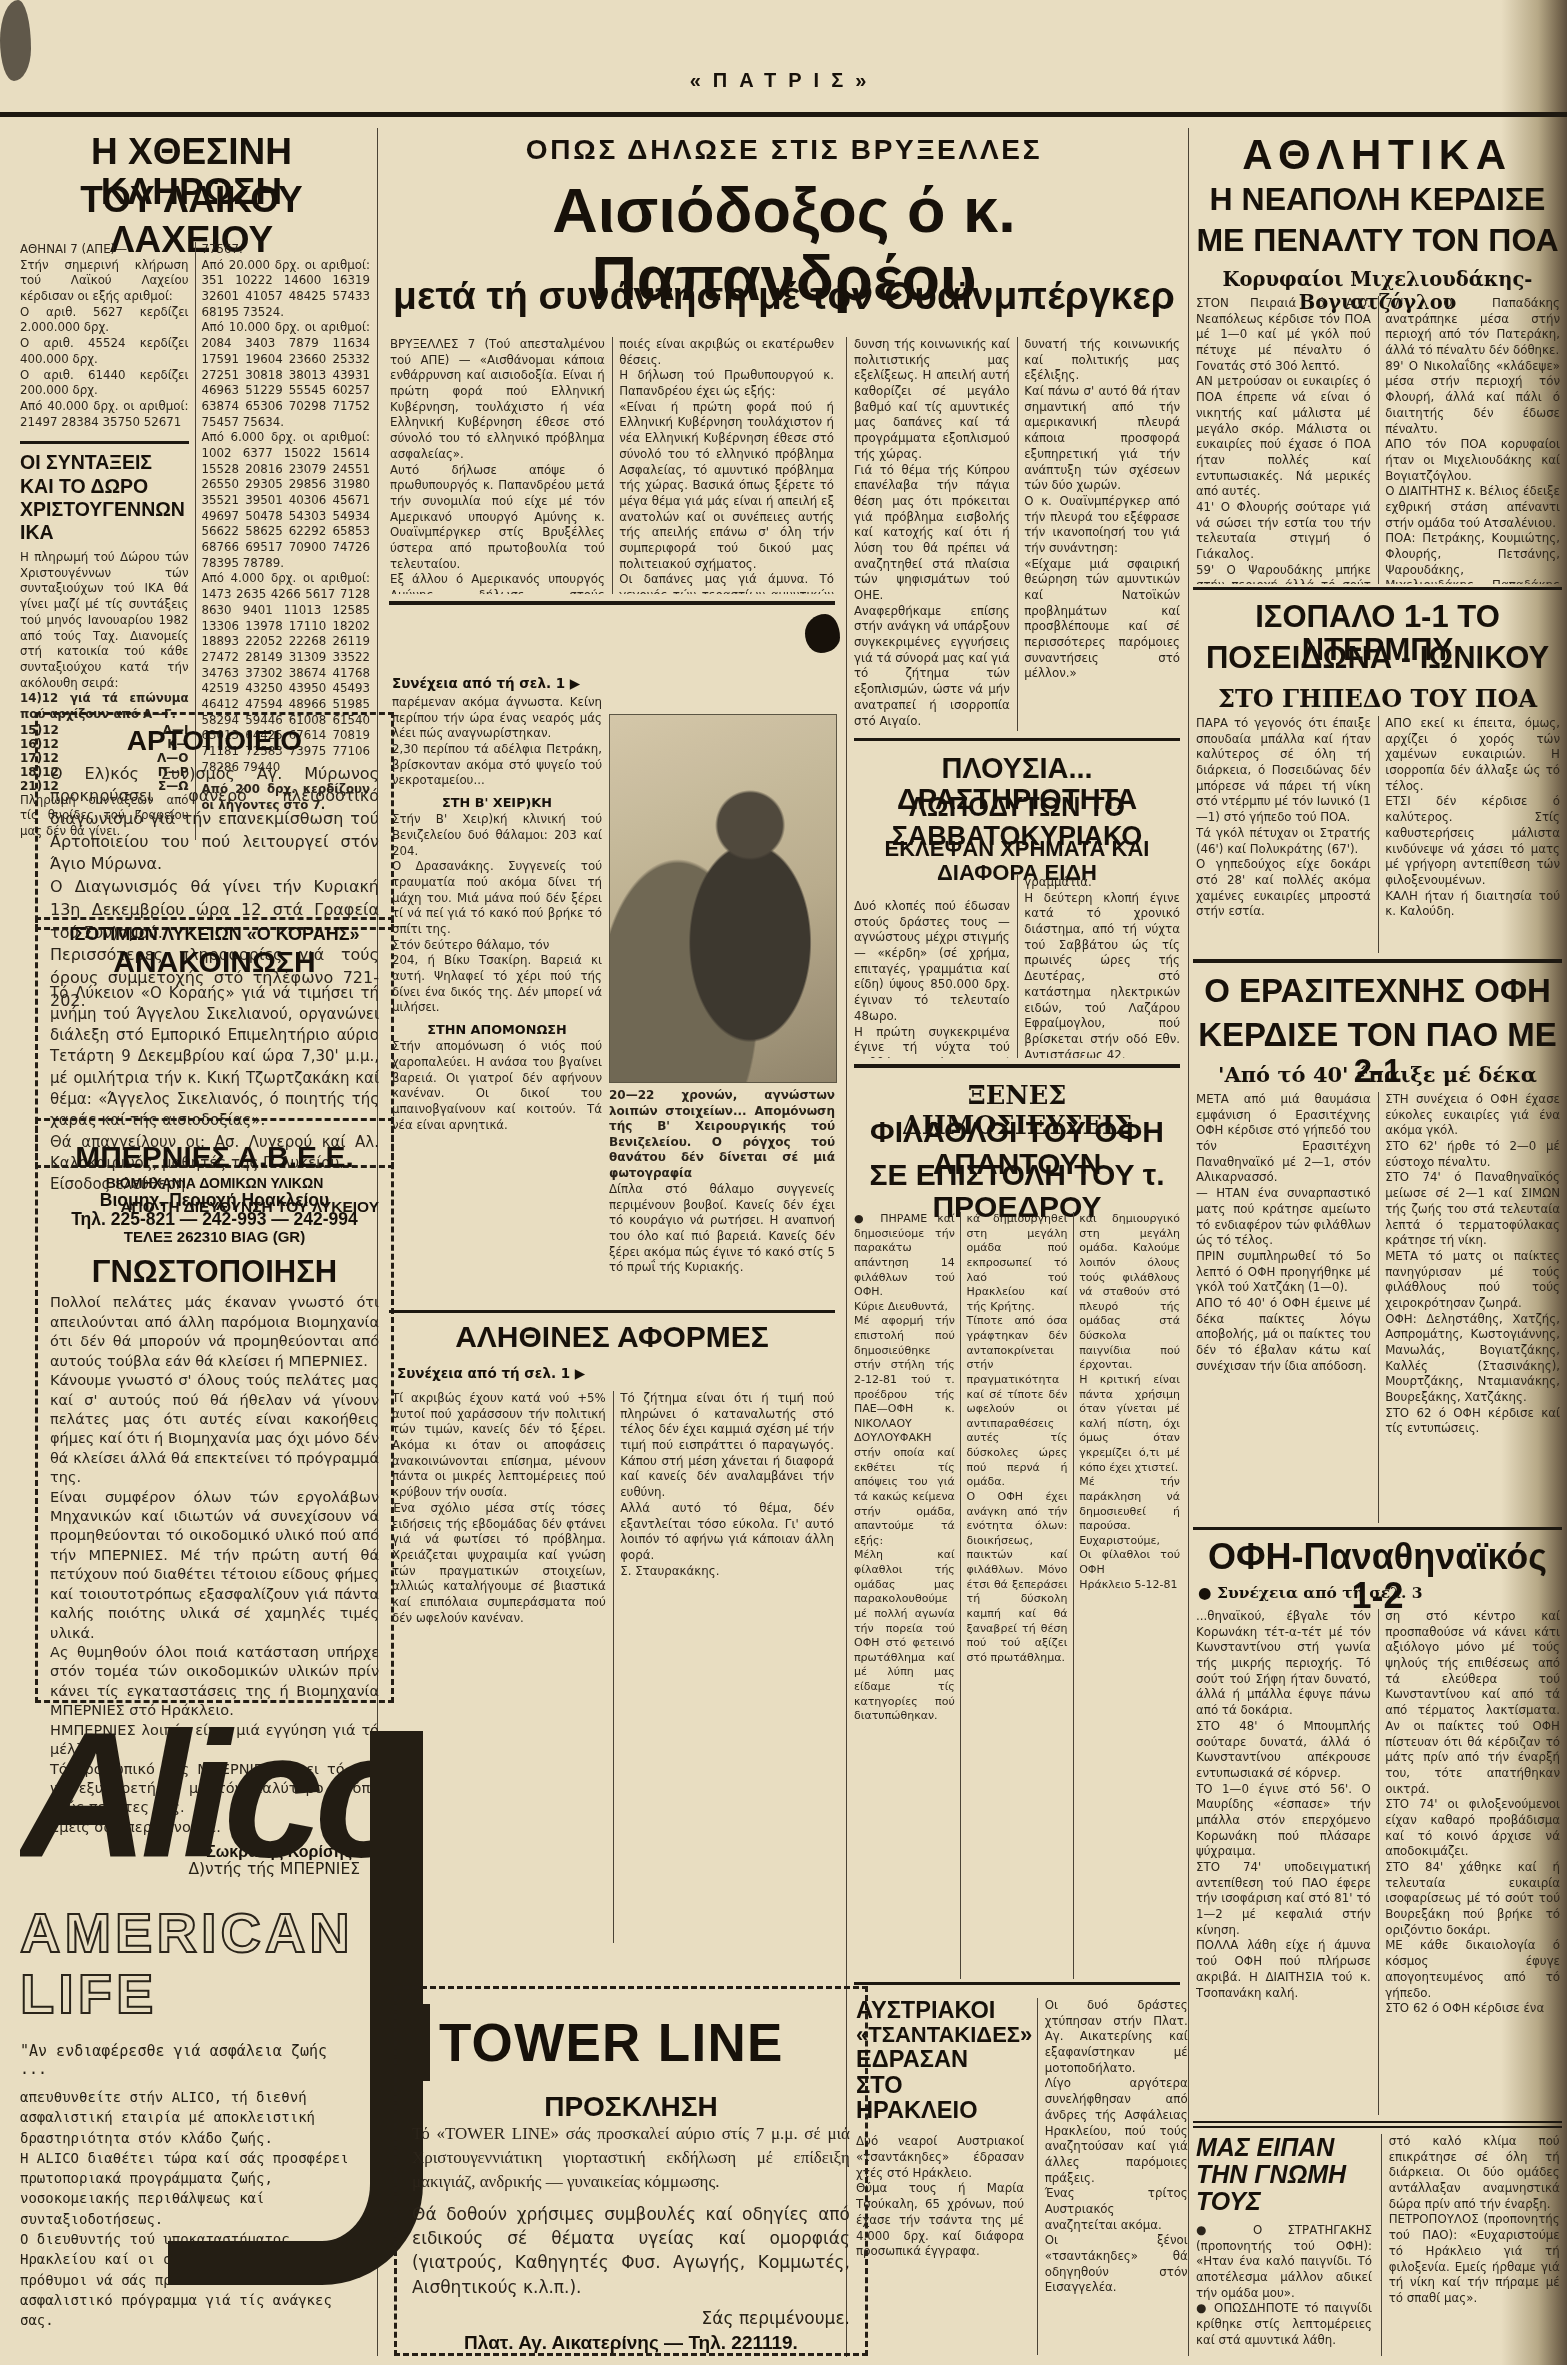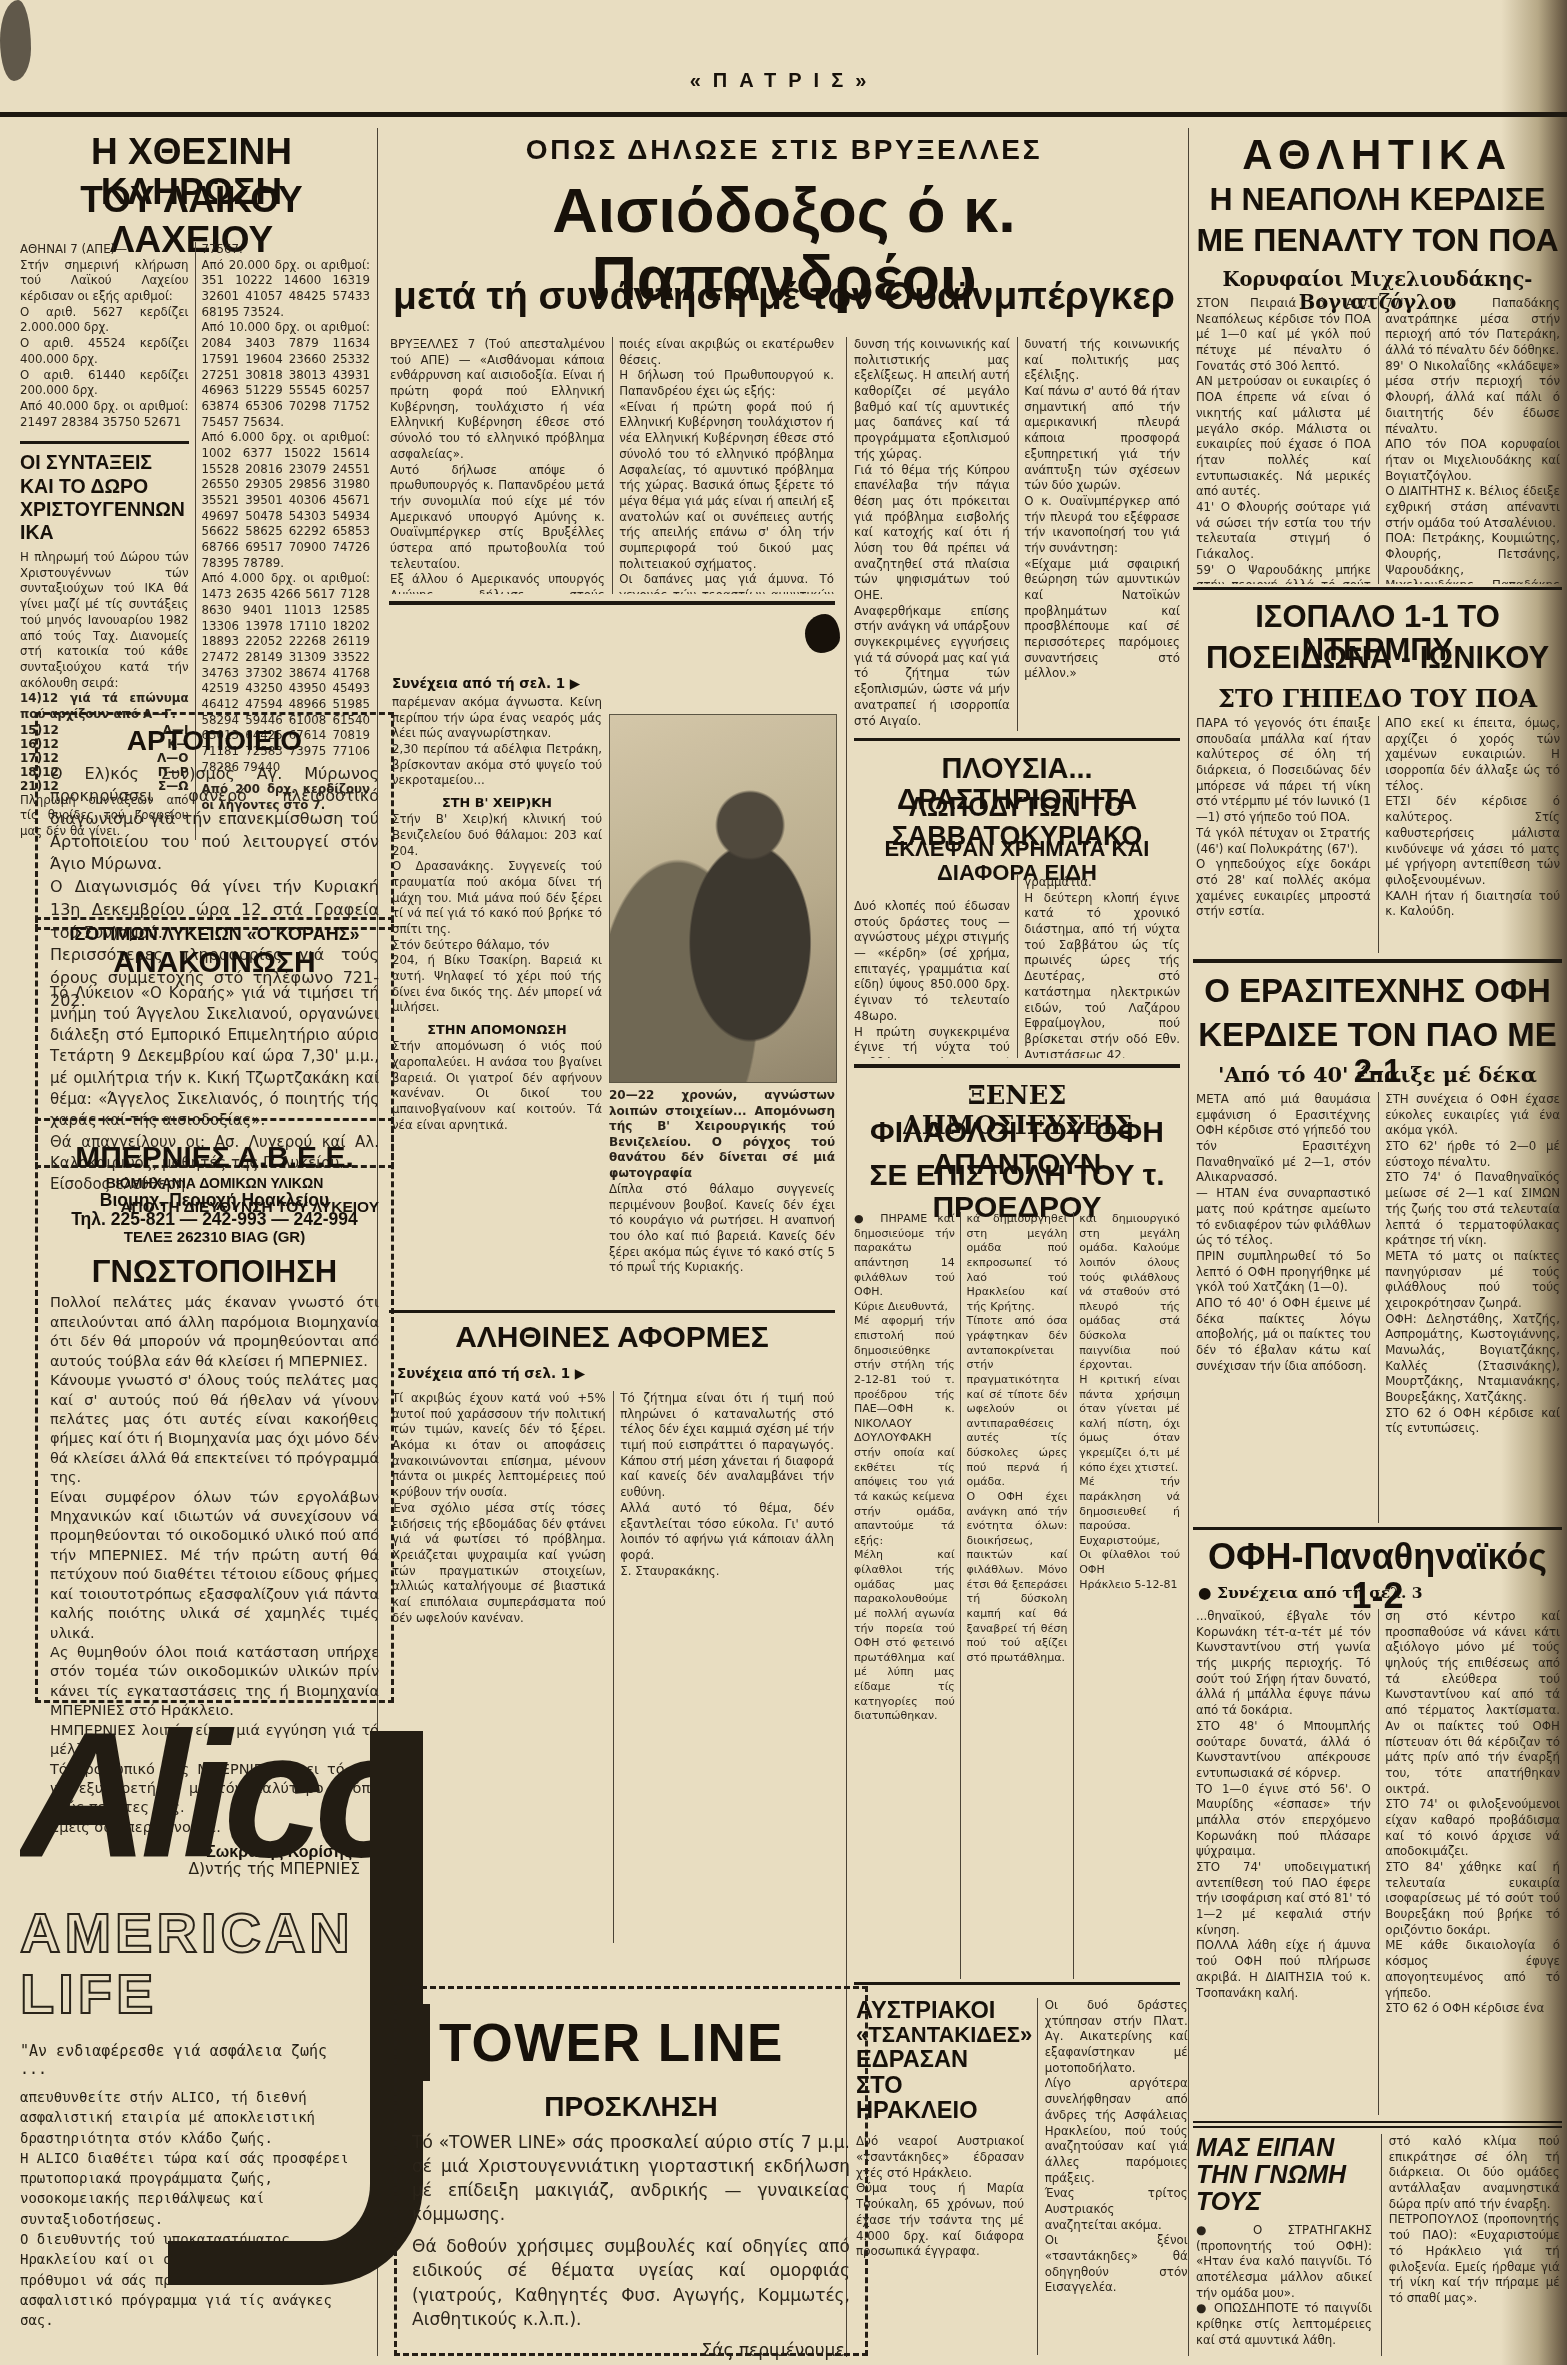--- a/index.html
+++ b/index.html
@@ -251,21 +251,21 @@
 Σ. Σταυρακάκης.</div>
       </div>
   </div>
 
   <div class="abs zz" style="left:394px;top:1986px;width:438px;height:345px;padding:9.4px 15px;">
     <div style="display:flex;align-items:center;gap:9.4px;margin-top:5.4px;">
       <div style="width:17.5px;height:62px;background:#241e14;border-bottom:15px solid #241e14;"></div>
       <div class="hl" style="font-size:53px;letter-spacing:1.3px;background:#e8ddc1;">TOWER LINE</div>
     </div>
     <div class="hl center" style="font-size:28px;margin-top:10.8px;">ΠΡΟΣΚΛΗΣΗ</div>
-    <div class="body-lg" style="font-size:17px;margin-top:8px;">Τό «TOWER LINE» σάς προσκαλεί αύριο στίς 7 μ.μ. σέ μιά Χριστουγεννιάτικη γιορταστική εκδήλωση μέ επίδειξη μακιγιάζ, ανδρικής — γυναικείας κόμμωσης.</div>
+    <div class="body-lg" style="font-size:17px;font-family:Liberation Serif, serif;">Τό «TOWER LINE» σάς προσκαλεί αύριο στίς 7 μ.μ. σέ μιά Χριστουγεννιάτικη γιορταστική εκδήλωση μέ επίδειξη μακιγιάζ, ανδρικής — γυναικείας κόμμωσης.</div>
     <div class="body-lg" style="font-size:17px;margin-top:8px;">Θά δοθούν χρήσιμες συμβουλές καί οδηγίες από ειδικούς σέ θέματα υγείας καί ομορφιάς (γιατρούς, Καθηγητές Φυσ. Αγωγής, Κομμωτές, Αισθητικούς κ.λ.π.).</div>
     <div style="font-size:17px;text-align:right;margin-top:9px;">Σάς περιμένουμε.</div>
     <div class="hl center" style="font-size:19px;margin-top:5.4px;">Πλατ. Αγ. Αικατερίνης — Τηλ. 221119.</div>
   </div>
 
   <div class="abs rule" style="left:854px;top:1982px;width:326px;height:2.7px;"></div>
   <div class="abs" style="left:856px;top:1998px;width:168px;">
     <div class="hl" style="font-size:23.6px;">ΑΥΣΤΡΙΑΚΟΙ</div>
     <div class="hl" style="font-size:22px;">«ΤΣΑΝΤΑΚΙΔΕΣ»</div>
     <div class="hl" style="font-size:23.6px;">ΕΔΡΑΣΑΝ</div>

